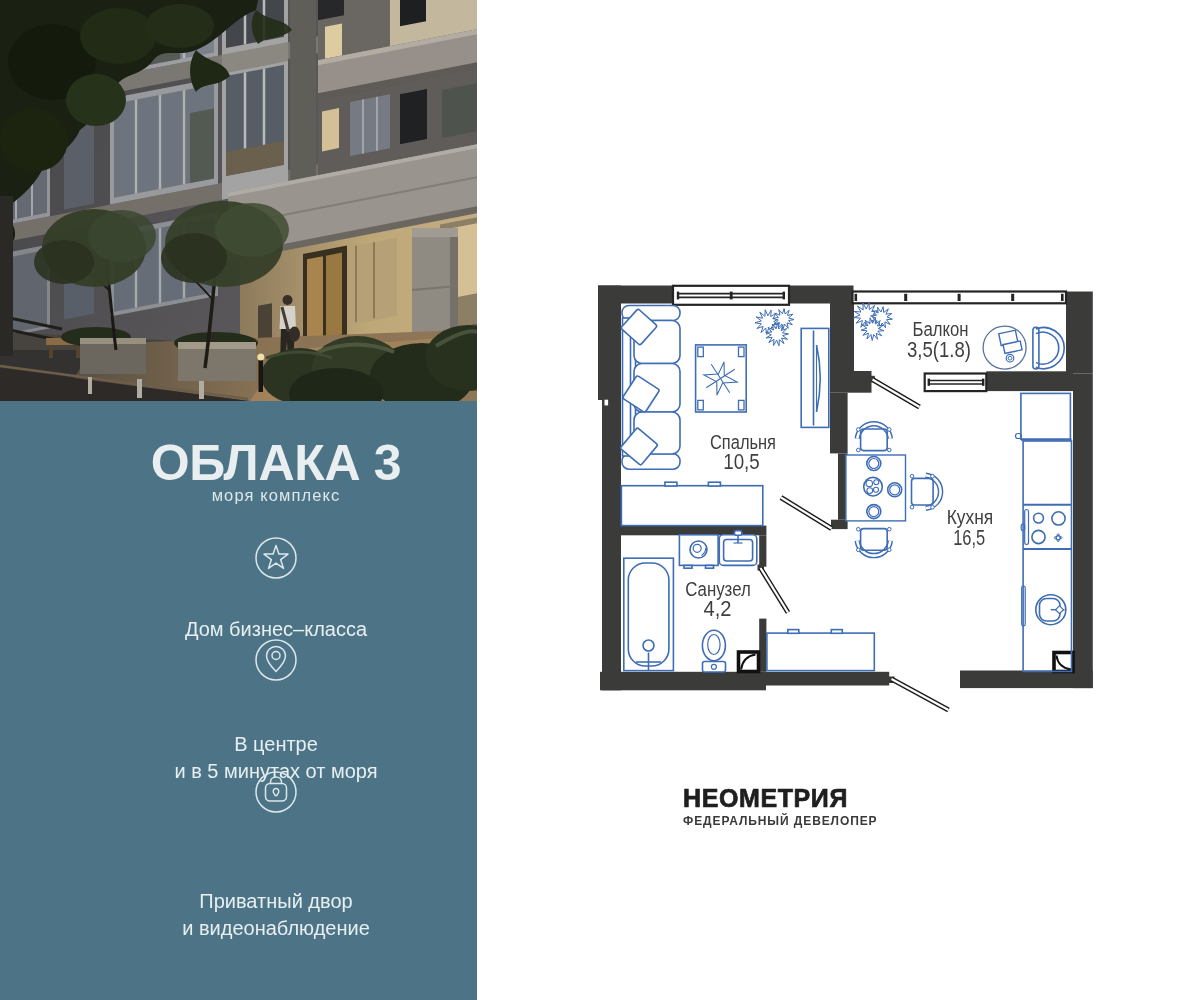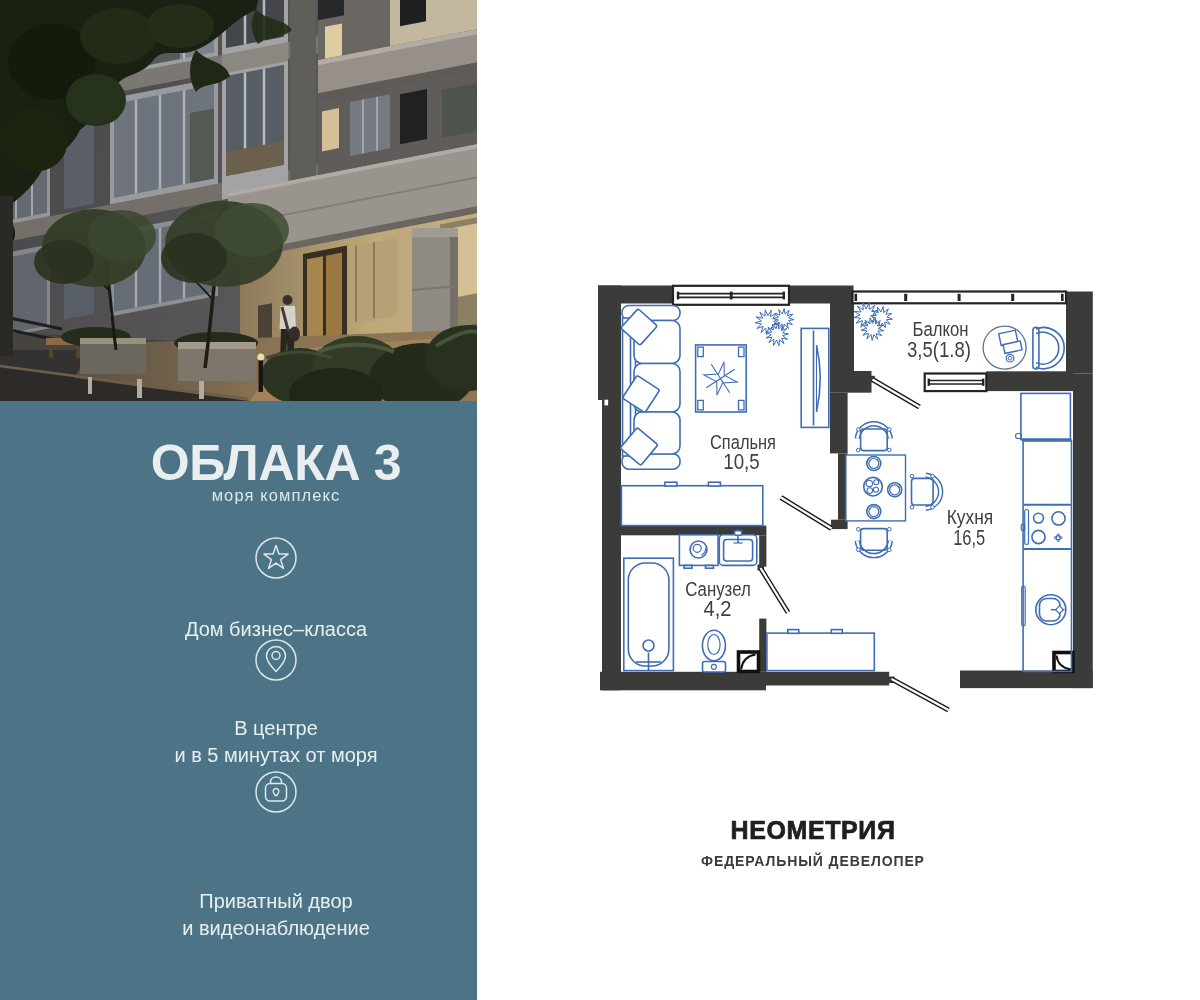--- a/index.html
+++ b/index.html
@@ -6,23 +6,23 @@
   body{width:1200px;height:1000px;position:relative;background:#ffffff;overflow:hidden;
        font-family:"Liberation Sans", sans-serif;}
   .photo{position:absolute;left:0;top:0;width:477px;height:401px;}
   .panel{position:absolute;left:0;top:401px;width:477px;height:599px;background:#4d7486;}
   .col{position:absolute;left:76px;width:400px;text-align:center;color:#e9eef0;}
   .title{top:434px;font-size:50px;font-weight:bold;letter-spacing:-0.3px;white-space:nowrap;}
   .subtitle{top:486px;font-size:16.5px;letter-spacing:1.1px;color:#dde8eb;}
   .feat{font-size:20px;line-height:27px;color:#e7eff1;margin-top:32px;}
   .ficon{position:absolute;left:255px;width:42px;height:42px;}
   .plan{position:absolute;left:0;top:0;width:1200px;height:1000px;}
-  .logo{position:absolute;left:683px;top:816px;width:260px;text-align:center;color:#1f1f1f;}
+  .logo{position:absolute;left:683px;top:784px;width:260px;text-align:left;color:#1f1f1f;}
   .logo .main{font-size:25px;font-weight:bold;letter-spacing:0.6px;-webkit-text-stroke:0.7px #1f1f1f;}
-  .logo .sub{margin-top:8px;font-size:14px;font-weight:bold;letter-spacing:0.9px;color:#3a3a3a;}
+  .logo .sub{margin-top:1px;font-size:12px;font-weight:bold;letter-spacing:0.9px;color:#3a3a3a;}
 </style>
 </head>
 <body>
 
 <div class="photo"><svg width="477" height="401" viewBox="0 0 477 401" id="photosvg">
 <defs>
   <linearGradient id="facg" x1="0" y1="0" x2="1" y2="0.3">
     <stop offset="0" stop-color="#454447"></stop>
           <stop offset="0.55" stop-color="#565457"></stop>
           <stop offset="1" stop-color="#5f5c5b"></stop>
@@ -264,21 +264,21 @@
 </svg>
 
 <div class="col feat" style="top:584px">Дом бизнес–класса</div>
 
 <svg class="ficon" style="top:639px" viewBox="-21 -21 42 42">
   <circle cx="0" cy="0" r="20" fill="none" stroke="#dce7ea" stroke-width="1.5"></circle>
   <path d="M0,-13.5 C5.5,-13.5 9.5,-9.3 9.5,-4.2 C9.5,1.5 3,8.5 0,11.5 C-3,8.5 -9.5,1.5 -9.5,-4.2 C-9.5,-9.3 -5.5,-13.5 0,-13.5 Z" fill="none" stroke="#dce7ea" stroke-width="1.5"></path>
   <circle cx="0" cy="-4.5" r="4" fill="none" stroke="#dce7ea" stroke-width="1.5"></circle>
 </svg>
 
-<div class="col feat" style="top:683px">В центре<br>и в 5 минутах от моря</div>
+<div class="col feat" style="top:699px">В центре<br>и в 5 минутах от моря</div>
 
 <svg class="ficon" style="top:771px" viewBox="-21 -21 42 42">
   <circle cx="0" cy="0" r="20" fill="none" stroke="#dce7ea" stroke-width="1.5"></circle>
   <path d="M-5.5,-8.5 L-5.5,-10 C-5.5,-13 -3,-15 0,-15 C3,-15 5.5,-13 5.5,-10 L5.5,-8.5" fill="none" stroke="#dce7ea" stroke-width="1.5"></path>
   <rect x="-10.5" y="-8.5" width="21" height="17.5" rx="4.5" fill="none" stroke="#dce7ea" stroke-width="1.5"></rect>
   <path d="M0,-3.5 C1.6,-3.5 2.8,-2.2 2.8,-0.6 C2.8,1.4 0.9,2.2 0.9,3.5 L-0.9,3.5 C-0.9,2.2 -2.8,1.4 -2.8,-0.6 C-2.8,-2.2 -1.6,-3.5 0,-3.5 Z" fill="none" stroke="#dce7ea" stroke-width="1.4"></path>
 </svg>
 
 <div class="col feat" style="top:856px">Приватный двор<br>и видеонаблюдение</div>
 

